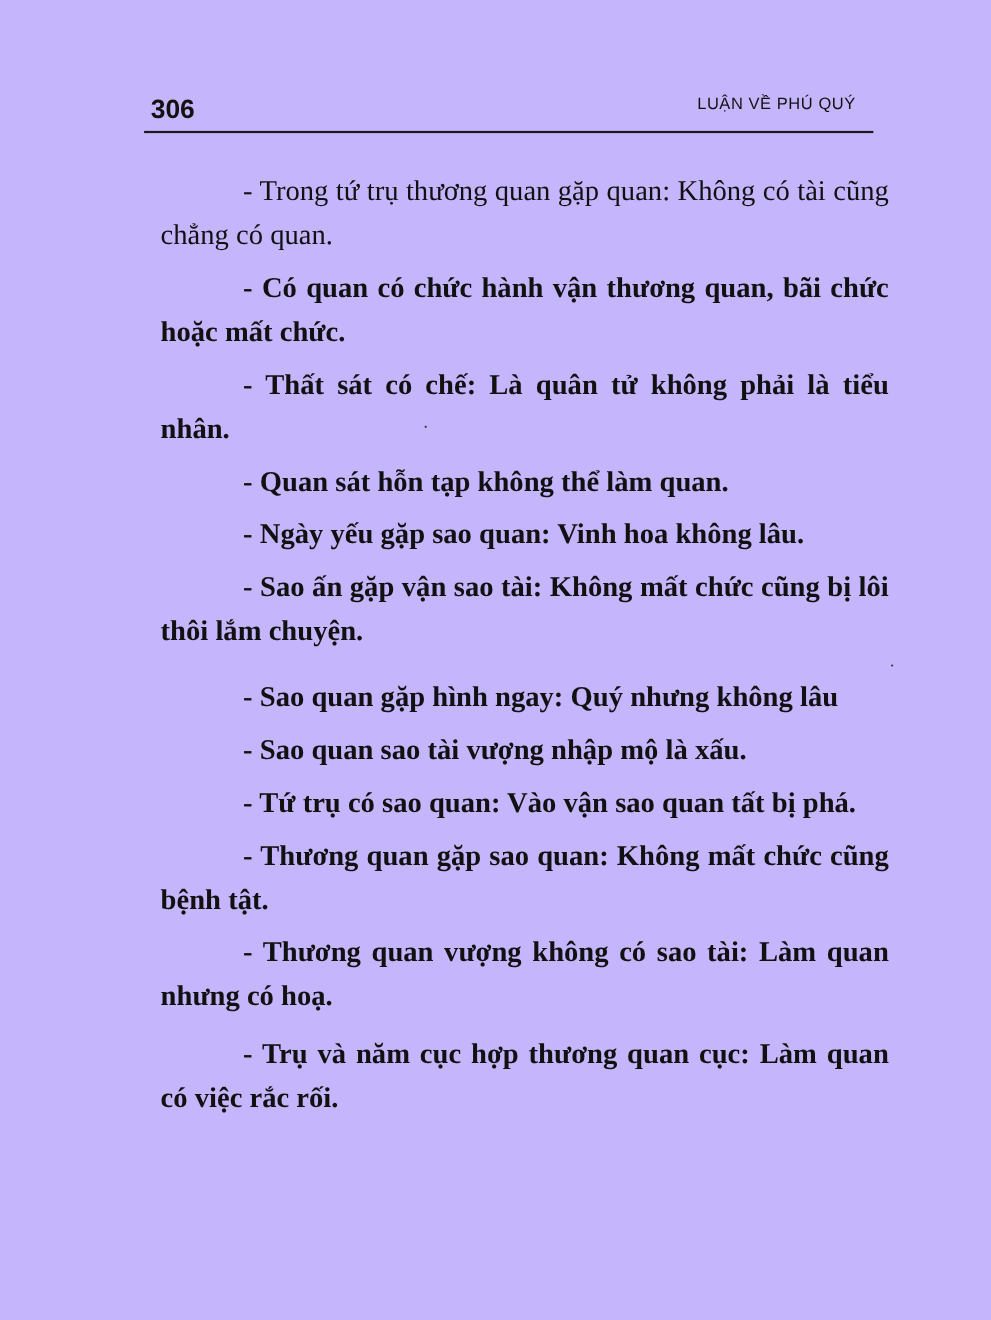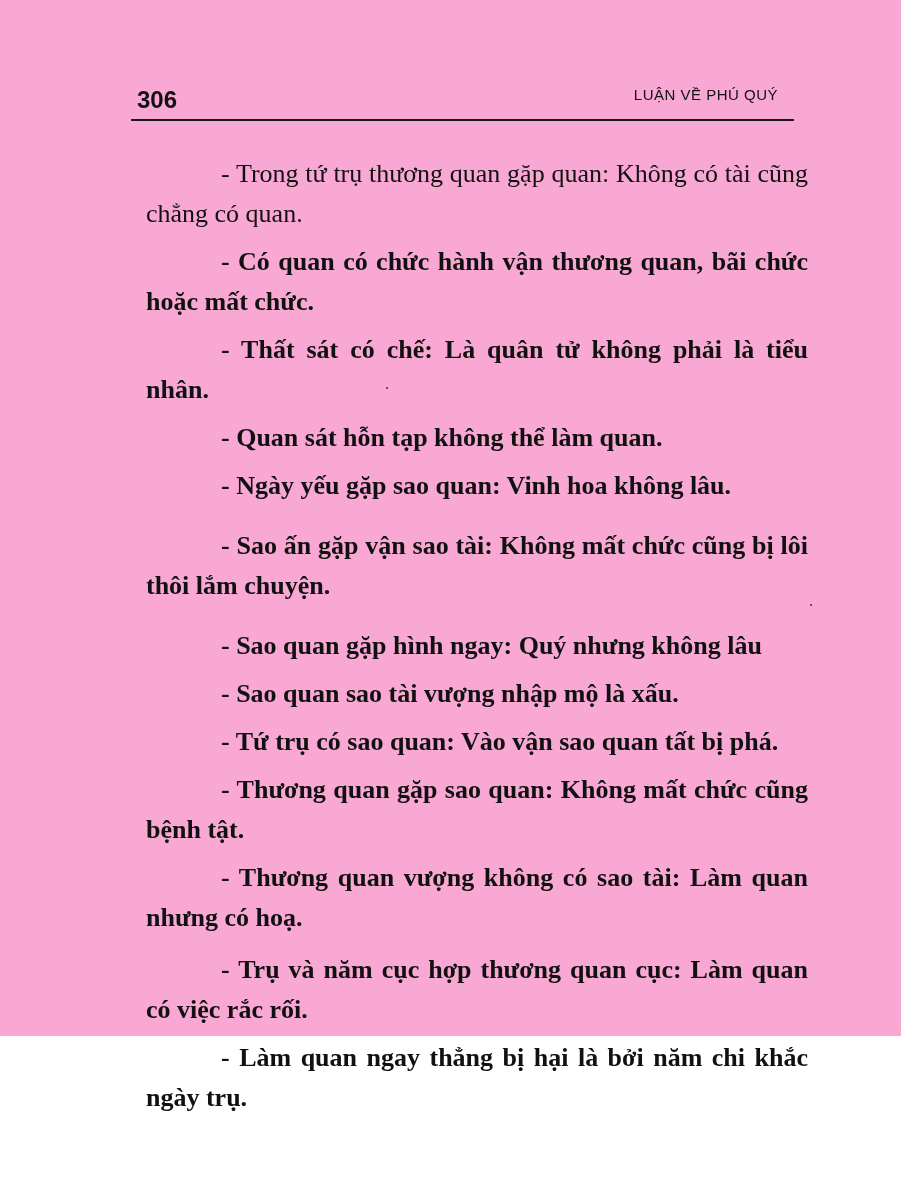--- a/index.html
+++ b/index.html
@@ -11,22 +11,22 @@
       width: 901px;
       height: 1200px;
       position: relative;
       overflow: hidden;
       color: #111111;
     }
     .page {
       position: absolute;
       left: 0; top: 0;
       width: 901px;
-      height: 1036px;
-      background: #f9a8d4;
+      height: 1200px;
+      background: #c4b5fd;
     }
     .running-head {
       position: absolute;
       left: 131px;
       top: 86px;
       width: 663px;
       height: 36px;
       font-family: "Liberation Sans", "DejaVu Sans", sans-serif;
     }
     .page-number {
@@ -86,26 +86,25 @@
     <span class="page-number">306</span>
     <span class="book-title">LUẬN VỀ PHÚ QUÝ</span>
   </div>
   <div class="head-rule"></div>
 
   <div class="body-text">
     <p class="para" style="margin-bottom:8px">- Trong tứ trụ thương quan gặp quan: Không có tài cũng  chẳng có quan.</p>
     <p class="para" style="margin-bottom:8px">- Có quan có chức hành vận thương quan, bãi chức hoặc mất chức.</p>
     <p class="para" style="margin-bottom:8px">- Thất sát có chế: Là quân tử không phải là tiểu nhân.</p>
     <p class="para" style="margin-bottom:8px">- Quan sát hỗn tạp không thể làm quan.</p>
-    <p class="para" style="margin-bottom:20px">- Ngày yếu gặp sao quan: Vinh hoa không lâu.</p>
+    <p class="para" style="margin-bottom:8px">- Ngày yếu gặp sao quan: Vinh hoa không lâu.</p>
     <p class="para" style="margin-bottom:20px">- Sao ấn gặp vận sao tài: Không mất chức cũng bị lôi thôi lắm chuyện.</p>
     <p class="para" style="margin-bottom:8px">- Sao quan gặp hình ngay: Quý nhưng không lâu</p>
     <p class="para" style="margin-bottom:8px">- Sao quan sao tài vượng nhập mộ là xấu.</p>
     <p class="para" style="margin-bottom:8px">- Tứ trụ có sao quan: Vào vận sao quan tất bị phá.</p>
     <p class="para" style="margin-bottom:8px">- Thương quan gặp sao quan: Không mất chức cũng bệnh tật.</p>
     <p class="para" style="margin-bottom:12px">- Thương quan vượng không có sao tài: Làm quan nhưng có hoạ.</p>
     <p class="para" style="margin-bottom:8px">- Trụ và năm cục hợp thương quan cục: Làm quan có việc rắc rối.</p>
-    <p class="para">- Làm quan ngay thẳng bị hại là bởi năm chi khắc ngày trụ.</p>
   </div>
 
   <div class="speck" style="left:386px; top:387px; width:2px; height:2px;"></div>
   <div class="speck" style="left:810px; top:604px; width:2px; height:2px;"></div>
 </div>
 
 </body></html>

